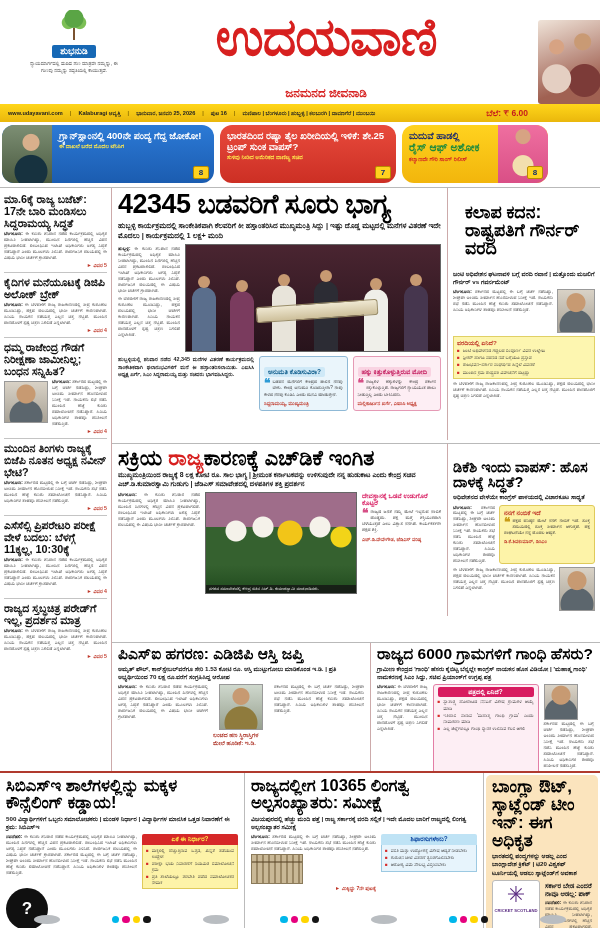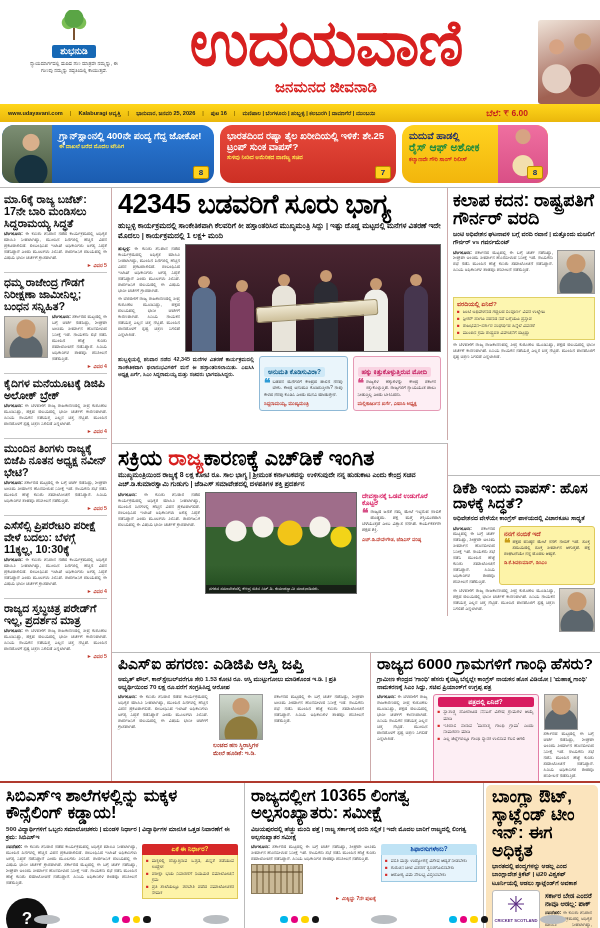--- a/index.html
+++ b/index.html
@@ -10,22 +10,22 @@
   .logo{position:absolute;left:28px;top:10px;width:92px;text-align:center;}
   .tree{width:26px;height:30px;margin:0 auto;background:
     radial-gradient(circle at 50% 28%, #5aa545 0 9px, rgba(0,0,0,0) 10px),
     radial-gradient(circle at 28% 42%, #7cbf55 0 6px, rgba(0,0,0,0) 7px),
     radial-gradient(circle at 72% 42%, #7cbf55 0 6px, rgba(0,0,0,0) 7px),
     linear-gradient(#fff 60%, rgba(0,0,0,0) 60%),
     linear-gradient(90deg, rgba(0,0,0,0) 46%, #7a5230 46% 54%, rgba(0,0,0,0) 54%);}
   .logo-badge{display:inline-block;background:#1668b5;color:#fff;font-weight:bold;font-size:9px;padding:1px 8px;border-radius:2px;margin-top:1px;}
   .logo-lines{font-size:5px;line-height:1.35;color:#333;margin-top:2px;}
   .mast-center{position:absolute;left:118px;right:66px;top:12px;text-align:center;}
-  .mast-title{color:#d7201f;font-weight:bold;font-size:64px;line-height:1;letter-spacing:-1px;font-family:"Liberation Serif",serif;}
-  .tagline{color:#d7201f;font-weight:bold;font-size:15px;margin-top:2px;}
+  .mast-title{color:#d7201f;font-weight:bold;font-size:52px;line-height:1;letter-spacing:-1px;font-family:"Liberation Serif",serif;}
+  .tagline{color:#d7201f;font-weight:bold;font-size:12px;margin-top:22px;}
   .mast-photo{position:absolute;right:0;top:20px;width:62px;height:84px;border-radius:3px 0 0 3px;background:
     radial-gradient(circle at 30% 32%, #d7a383 0 7px, rgba(0,0,0,0) 8px),
     radial-gradient(circle at 72% 26%, #c99a74 0 8px, rgba(0,0,0,0) 9px),
     radial-gradient(circle at 30% 70%, #e4cfc2 0 14px, rgba(0,0,0,0) 15px),
     radial-gradient(circle at 75% 72%, #7c3b38 0 16px, rgba(0,0,0,0) 17px),
     linear-gradient(160deg,#efe3d8,#a06152 75%);}
 
   
   .infobar{height:18px;background:linear-gradient(#ffd61a,#eab70c);display:flex;align-items:center;gap:7px;padding:0 8px;font-size:5.6px;font-weight:bold;color:#222;}
   .infobar .sep{color:#8a6d00;}
@@ -117,21 +117,21 @@
     radial-gradient(circle at 20% 38%, #f5f2ea 0 10px, rgba(0,0,0,0) 11px),
     radial-gradient(circle at 38% 34%, #f5f2ea 0 10px, rgba(0,0,0,0) 11px),
     radial-gradient(circle at 56% 40%, #f2c518 0 12px, rgba(0,0,0,0) 13px),
     radial-gradient(circle at 76% 34%, #f5f2ea 0 10px, rgba(0,0,0,0) 11px),
     radial-gradient(circle at 90% 44%, #f2d418 0 10px, rgba(0,0,0,0) 11px),
     linear-gradient(#9f6d8a 0 34%, #35612f 34% 72%, #204a1e 100%);
     border:1px solid #666;}
   .jds-cap{position:absolute;left:0;right:0;bottom:0;background:rgba(20,20,20,0.8);color:#fff;font-size:4.4px;padding:1px 3px;line-height:1.25;}
   .jds-right{flex:1;overflow:hidden;}
   .rq-title{font-size:6.6px;font-weight:bold;color:#d81b60;line-height:1.15;}
-  .dks{grid-column:3;border-top:1px solid #b9b9b9;padding:5px 5px;height:166px;overflow:hidden;margin-top:32px;}
+  .dks{grid-column:3;border-top:1px solid #b9b9b9;padding:16px 5px;height:166px;overflow:hidden;}
   .dks-hl{font-size:14.5px;font-weight:bold;line-height:1.05;color:#000;}
   .dks-flex{display:flex;gap:4px;margin-top:2px;}
   .yq{flex:none;width:86px;background:#fdf3a8;border:1px solid #dfca5a;border-radius:3px;padding:3px 4px;}
   .yq-title{font-size:6.4px;font-weight:bold;color:#c0392b;margin-bottom:1px;}
 
   .midrow{grid-column:2 / 4;display:flex;border-top:1px solid #b9b9b9;}
   .psi{width:246px;flex:none;border-right:1px solid #caa;padding:3px 6px;height:122px;overflow:hidden;}
   .mid-hl{font-size:15.5px;font-weight:bold;line-height:1.05;color:#000;}
   .psi-flex{display:flex;gap:5px;margin-top:2px;}
   .psi-mid{width:56px;flex:none;text-align:center;}
@@ -235,27 +235,27 @@
 
   <div class="main">
 
     <aside class="rail">
       <div class="rail-art">
         <div class="rail-hl">ಮಾ.6ಕ್ಕೆ ರಾಜ್ಯ ಬಜೆಟ್: 17ನೇ ಬಾರಿ ಮಂಡಿಸಲು ಸಿದ್ದರಾಮಯ್ಯ ಸಿದ್ಧತೆ</div>
         <div class="body"><span class="dl">ಬೆಂಗಳೂರು:</span> <span>ಈ ಕುರಿತು ಶನಿವಾರ ನಡೆದ ಕಾರ್ಯಕ್ರಮದಲ್ಲಿ ಅಧಿಕೃತ ಮಾಹಿತಿ ನೀಡಲಾಗಿದ್ದು, ಮುಂದಿನ ದಿನಗಳಲ್ಲಿ ಹೆಚ್ಚಿನ ವಿವರ ಪ್ರಕಟವಾಗಲಿದೆ. ಸಂಬಂಧಿಸಿದ ಇಲಾಖೆ ಅಧಿಕಾರಿಗಳು ಅಗತ್ಯ ಸಿದ್ಧತೆ ನಡೆಸಿದ್ದಾರೆ ಎಂದು ಮೂಲಗಳು ತಿಳಿಸಿವೆ. ಸಾರ್ವಜನಿಕ ವಲಯದಲ್ಲಿ ಈ ವಿಷಯ ಭಾರೀ ಚರ್ಚೆಗೆ ಗ್ರಾಸವಾಗಿದೆ.</span></div>
         <div class="more">► ವಿವರ 5</div>
       </div>
       <div class="rail-art">
+        <div class="rail-hl">ಕೈದಿಗಳ ಮನೆಯೂಟಕ್ಕೆ ಡಿಜಿಪಿ ಅಲೋಕ್ ಬ್ರೇಕ್</div>
+        <div class="body"><span class="dl">ಬೆಂಗಳೂರು:</span> <span>ಈ ಬೆಳವಣಿಗೆ ರಾಜ್ಯ ರಾಜಕಾರಣದಲ್ಲಿ ತೀವ್ರ ಕುತೂಹಲ ಮೂಡಿಸಿದ್ದು, ಪಕ್ಷದ ವಲಯದಲ್ಲಿ ಭಾರೀ ಚರ್ಚೆಗೆ ಕಾರಣವಾಗಿದೆ. ಹಿರಿಯ ನಾಯಕರ ನಡೆಯತ್ತ ಎಲ್ಲರ ಚಿತ್ತ ನೆಟ್ಟಿದೆ. ಮುಂದಿನ ವಾರದೊಳಗೆ ಸ್ಪಷ್ಟ ಚಿತ್ರಣ ಸಿಗಲಿದೆ ಎನ್ನಲಾಗಿದೆ.</span></div>
+        <div class="more">► ವಿವರ 4</div>
+      </div>
+      <div class="rail-art">
         <div class="rail-hl">ಧಮ್ಮ ರಾಜೇಂದ್ರ ಗೌಡಗೆ ನಿರೀಕ್ಷಣಾ ಜಾಮೀನಿಲ್ಲ; ಬಂಧನ ಸನ್ನಿಹಿತ?</div>
         <div class="body"><span class="pt rail-photo"></span><span class="dl">ಬೆಂಗಳೂರು:</span> <span>ಸರ್ಕಾರದ ಮಟ್ಟದಲ್ಲಿ ಈ ಬಗ್ಗೆ ಚರ್ಚೆ ನಡೆದಿದ್ದು, ಶೀಘ್ರವೇ ಅಂತಿಮ ತೀರ್ಮಾನ ಹೊರಬೀಳುವ ನಿರೀಕ್ಷೆ ಇದೆ. ನಾಯಕರು ಸಭೆ ನಡೆಸಿ ಮುಂದಿನ ಹೆಜ್ಜೆ ಕುರಿತು ಸಮಾಲೋಚನೆ ನಡೆಸಿದ್ದಾರೆ. ಹಿರಿಯ ಅಧಿಕಾರಿಗಳ ತಂಡವೂ ಪರಿಶೀಲನೆ ನಡೆಸುತ್ತಿದೆ.</span></div>
-        <div class="more">► ವಿವರ 4</div>
-      </div>
-      <div class="rail-art">
-        <div class="rail-hl">ಕೈದಿಗಳ ಮನೆಯೂಟಕ್ಕೆ ಡಿಜಿಪಿ ಅಲೋಕ್ ಬ್ರೇಕ್</div>
-        <div class="body"><span class="dl">ಬೆಂಗಳೂರು:</span> <span>ಈ ಬೆಳವಣಿಗೆ ರಾಜ್ಯ ರಾಜಕಾರಣದಲ್ಲಿ ತೀವ್ರ ಕುತೂಹಲ ಮೂಡಿಸಿದ್ದು, ಪಕ್ಷದ ವಲಯದಲ್ಲಿ ಭಾರೀ ಚರ್ಚೆಗೆ ಕಾರಣವಾಗಿದೆ. ಹಿರಿಯ ನಾಯಕರ ನಡೆಯತ್ತ ಎಲ್ಲರ ಚಿತ್ತ ನೆಟ್ಟಿದೆ. ಮುಂದಿನ ವಾರದೊಳಗೆ ಸ್ಪಷ್ಟ ಚಿತ್ರಣ ಸಿಗಲಿದೆ ಎನ್ನಲಾಗಿದೆ.</span></div>
         <div class="more">► ವಿವರ 4</div>
       </div>
       <div class="rail-art">
         <div class="rail-hl">ಮುಂದಿನ ತಿಂಗಳು ರಾಜ್ಯಕ್ಕೆ ಬಿಜೆಪಿ ನೂತನ ಅಧ್ಯಕ್ಷ ನವೀನ್ ಭೇಟಿ?</div>
         <div class="body"><span class="dl">ಬೆಂಗಳೂರು:</span> <span>ಸರ್ಕಾರದ ಮಟ್ಟದಲ್ಲಿ ಈ ಬಗ್ಗೆ ಚರ್ಚೆ ನಡೆದಿದ್ದು, ಶೀಘ್ರವೇ ಅಂತಿಮ ತೀರ್ಮಾನ ಹೊರಬೀಳುವ ನಿರೀಕ್ಷೆ ಇದೆ. ನಾಯಕರು ಸಭೆ ನಡೆಸಿ ಮುಂದಿನ ಹೆಜ್ಜೆ ಕುರಿತು ಸಮಾಲೋಚನೆ ನಡೆಸಿದ್ದಾರೆ. ಹಿರಿಯ ಅಧಿಕಾರಿಗಳ ತಂಡವೂ ಪರಿಶೀಲನೆ ನಡೆಸುತ್ತಿದೆ.</span></div>
         <div class="more">► ವಿವರ 5</div>
       </div>
       <div class="rail-art">
         <div class="rail-hl">ಎಸೆಸೆಲ್ಸಿ ಪ್ರಿಪರೇಟರಿ ಪರೀಕ್ಷೆ ವೇಳೆ ಬದಲು: ಬೆಳಗ್ಗೆ 11ಕ್ಕಲ್ಲ, 10:30ಕ್ಕೆ</div>
         <div class="body"><span class="dl">ಬೆಂಗಳೂರು:</span> <span>ಈ ಕುರಿತು ಶನಿವಾರ ನಡೆದ ಕಾರ್ಯಕ್ರಮದಲ್ಲಿ ಅಧಿಕೃತ ಮಾಹಿತಿ ನೀಡಲಾಗಿದ್ದು, ಮುಂದಿನ ದಿನಗಳಲ್ಲಿ ಹೆಚ್ಚಿನ ವಿವರ ಪ್ರಕಟವಾಗಲಿದೆ. ಸಂಬಂಧಿಸಿದ ಇಲಾಖೆ ಅಧಿಕಾರಿಗಳು ಅಗತ್ಯ ಸಿದ್ಧತೆ ನಡೆಸಿದ್ದಾರೆ ಎಂದು ಮೂಲಗಳು ತಿಳಿಸಿವೆ. ಸಾರ್ವಜನಿಕ ವಲಯದಲ್ಲಿ ಈ ವಿಷಯ ಭಾರೀ ಚರ್ಚೆಗೆ ಗ್ರಾಸವಾಗಿದೆ.</span></div>
@@ -295,21 +295,21 @@
         </div>
         <div class="qbox pink">
           <span class="q-title">ಹಕ್ಕು ಕಿತ್ತುಕೊಳ್ಳುತ್ತಿರುವ ಮೋದಿ</span>
           <div class="q-text"><span class="q-mark">❝</span><span>ರಾಜ್ಯಗಳ ಹಕ್ಕುಗಳನ್ನು ಕೇಂದ್ರ ಸರ್ಕಾರ ಕಿತ್ತುಕೊಳ್ಳುತ್ತಿದೆ. ರಾಜ್ಯಗಳಿಗೆ ನ್ಯಾಯಯುತ ಪಾಲು ನೀಡುತ್ತಿಲ್ಲ ಎಂದು ಟೀಕಿಸಿದರು.</span></div>
           <div class="q-by">ಮಲ್ಲಿಕಾರ್ಜುನ ಖರ್ಗೆ, ಎಐಸಿಸಿ ಅಧ್ಯಕ್ಷ</div>
         </div>
       </div>
     </section>
 
     <section class="sidecol">
-      <h2 class="gov-hl" style="margin:0">ಕಲಾಪ ಕದನ: ರಾಷ್ಟ್ರಪತಿಗೆ ಗೌರ್ನರ್ ವರದಿ</h2>
+      <h2 class="gov-hl" style="margin:12px">ಕಲಾಪ ಕದನ: ರಾಷ್ಟ್ರಪತಿಗೆ ಗೌರ್ನರ್ ವರದಿ</h2>
       <div class="sm-deck">ಜಂಟಿ ಅಧಿವೇಶನ ಘಟನಾವಳಿ ಬಗ್ಗೆ ವರದಿ ರವಾನೆ | ಮತ್ತೊಂದು ಮಜಲಿಗೆ ಗೌರ್ನರ್ vs ಗವರ್ನಮೆಂಟ್</div>
       <div class="gov-flex">
         <div class="body" style="margin-top:0"><span class="dl">ಬೆಂಗಳೂರು:</span> <span>ಸರ್ಕಾರದ ಮಟ್ಟದಲ್ಲಿ ಈ ಬಗ್ಗೆ ಚರ್ಚೆ ನಡೆದಿದ್ದು, ಶೀಘ್ರವೇ ಅಂತಿಮ ತೀರ್ಮಾನ ಹೊರಬೀಳುವ ನಿರೀಕ್ಷೆ ಇದೆ. ನಾಯಕರು ಸಭೆ ನಡೆಸಿ ಮುಂದಿನ ಹೆಜ್ಜೆ ಕುರಿತು ಸಮಾಲೋಚನೆ ನಡೆಸಿದ್ದಾರೆ. ಹಿರಿಯ ಅಧಿಕಾರಿಗಳ ತಂಡವೂ ಪರಿಶೀಲನೆ ನಡೆಸುತ್ತಿದೆ.</span></div>
         <div class="pt" style="width:36px;height:42px"></div>
       </div>
       <div class="ybox">
         <div class="ybox-title">ವರದಿಯಲ್ಲಿ ಏನಿದೆ?</div>
         <div class="bt">ಜಂಟಿ ಅಧಿವೇಶನದ ಗದ್ದಲದ ಸಂಪೂರ್ಣ ವಿವರ ಉಲ್ಲೇಖ</div>
         <div class="bt">ಸ್ಪೀಕರ್ ಹಾಗೂ ಸದನದ ನಡೆ ಬಗ್ಗೆಯೂ ಪ್ರಸ್ತಾಪ</div>
         <div class="bt">ರಾಜಭವನ–ಸರ್ಕಾರ ಸಂಘರ್ಷದ ಹಿನ್ನೆಲೆ ವಿವರಣೆ</div>

